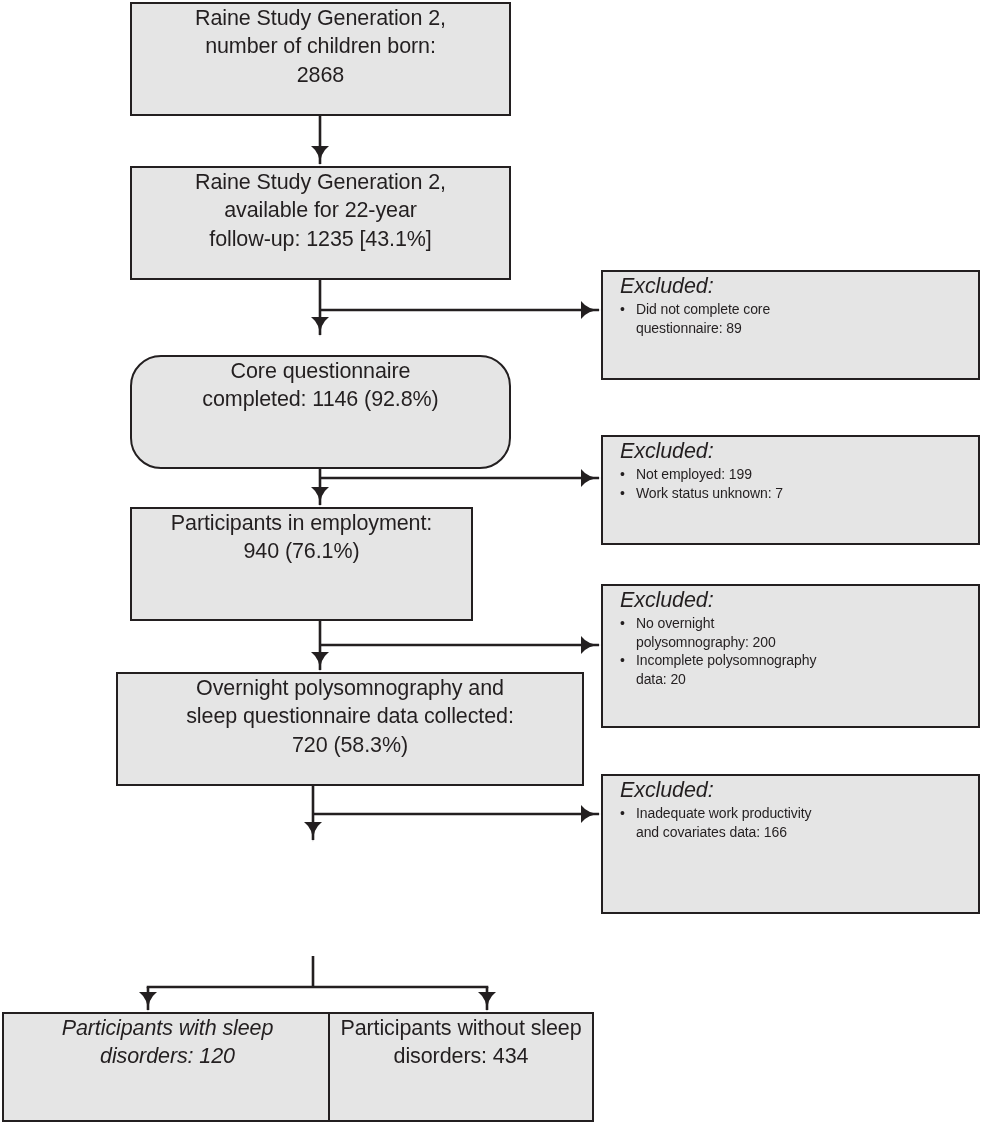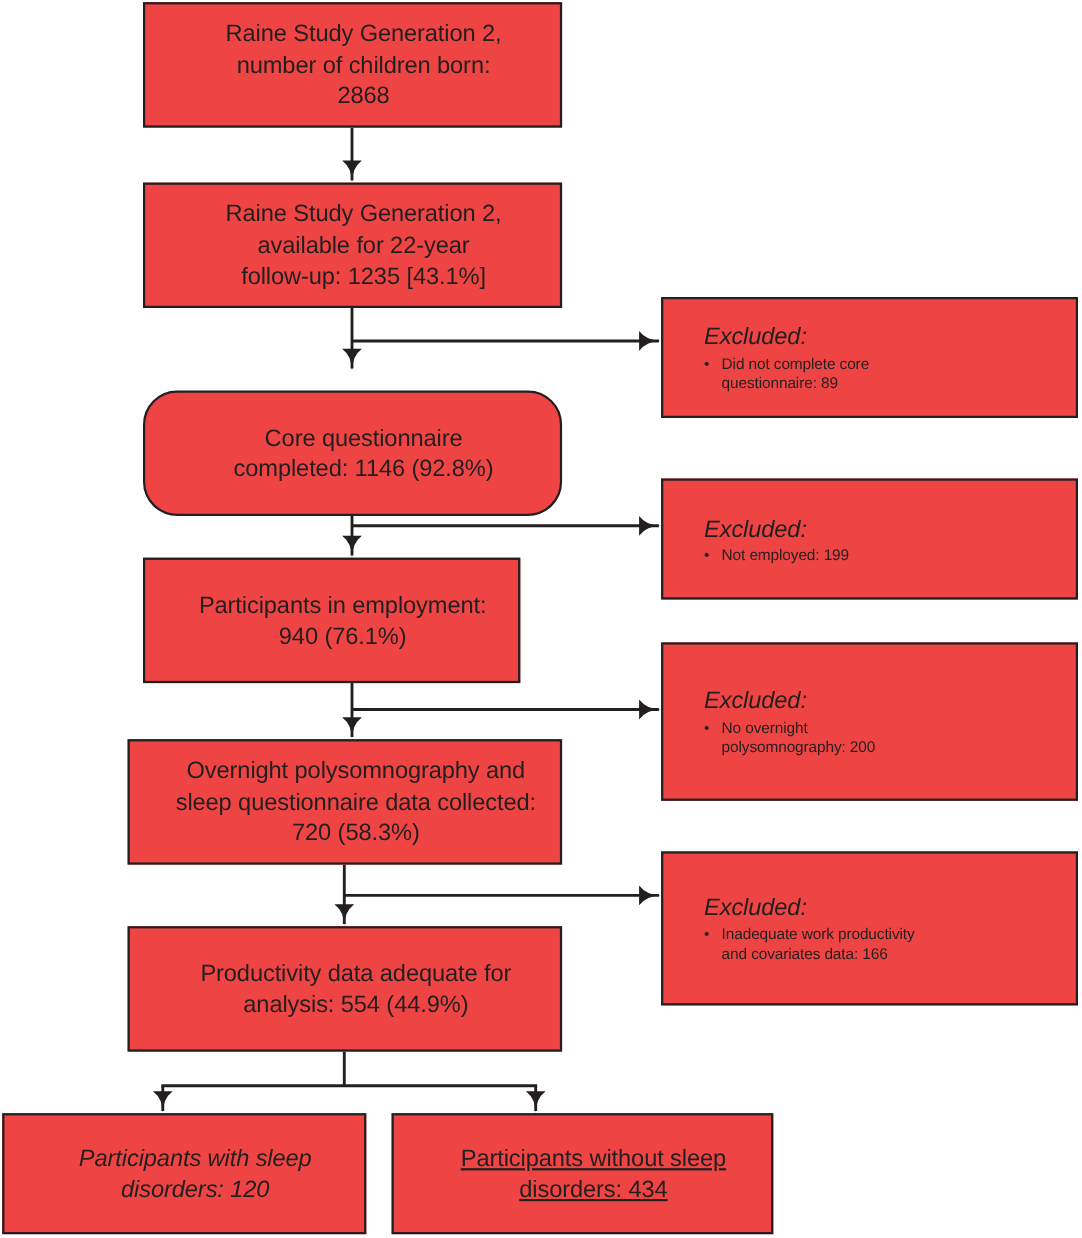--- a/index.html
+++ b/index.html
@@ -23,25 +23,24 @@
     position: absolute;
     left: 0;
     top: 0;
     width: 984px;
     height: 1125px;
   }
   .flow-box {
     position: absolute;
     box-sizing: border-box;
     border: 2.5px solid #231f20;
-    background: #ef4444;
+    background: #e5e5e5;
     display: flex;
-    align-items: center;
+    align-items: flex-start;
     justify-content: center;
-    padding-left: 20px;
   }
   .flow-box.align-left {
     justify-content: flex-start;
   }
   .box-text {
     font-size: 21.5px;
     line-height: 1.32;
     text-align: center;
     white-space: pre-line;
     letter-spacing: -0.1px;
@@ -122,68 +121,67 @@
 follow-up: 1235 [43.1%]</div>
   </div>
   <div class="flow-box" style="left: 130px; top: 355px; width: 381px; height: 114px; border-radius: 31px;">
     <div class="box-text">Core questionnaire
 completed: 1146 (92.8%)</div>
   </div>
   <div class="flow-box" style="left: 130px; top: 507px; width: 343px; height: 114px;">
     <div class="box-text">Participants in employment:
 940 (76.1%)</div>
   </div>
-  <div class="flow-box" style="left: 116px; top: 672px; width: 395px; height: 114px;">
+  <div class="flow-box" style="left: 116px; top: 672px; width: 468px; height: 114px;">
     <div class="box-text">Overnight polysomnography and
 sleep questionnaire data collected:
 720 (58.3%)</div>
-  </div>
-  <div class="flow-box" style="left: 116px; top: 842px; width: 395px; height: 114px;">
-    <div class="box-text">Productivity data adequate for
-analysis: 554 (44.9%)</div>
   </div>
 
   <div class="flow-box align-left" style="left: 601px; top: 270px; width: 379px; height: 110px;">
     <div class="excl-wrap">
       <div class="excl-title">Excluded:</div>
       <ul class="excl-list">
           <li class="excl-item">Did not complete core
 questionnaire: 89</li>
         </ul>
     </div>
   </div>
   <div class="flow-box align-left" style="left: 601px; top: 435px; width: 379px; height: 110px;">
     <div class="excl-wrap">
       <div class="excl-title">Excluded:</div>
       <ul class="excl-list">
           <li class="excl-item">Not employed: 199</li>
+          <li class="excl-item">Work status unknown: 7</li>
         </ul>
     </div>
   </div>
   <div class="flow-box align-left" style="left: 601px; top: 584px; width: 379px; height: 144px;">
     <div class="excl-wrap">
       <div class="excl-title">Excluded:</div>
       <ul class="excl-list">
           <li class="excl-item">No overnight
 polysomnography: 200</li>
+          <li class="excl-item">Incomplete polysomnography
+data: 20</li>
         </ul>
     </div>
   </div>
   <div class="flow-box align-left" style="left: 601px; top: 774px; width: 379px; height: 140px;">
     <div class="excl-wrap">
       <div class="excl-title">Excluded:</div>
       <ul class="excl-list">
           <li class="excl-item">Inadequate work productivity
 and covariates data: 166</li>
         </ul>
     </div>
   </div>
 
   <div class="flow-box" style="left: 2px; top: 1012px; width: 331px; height: 110px; font-style: italic;">
     <div class="box-text">Participants with sleep
 disorders: 120</div>
   </div>
-  <div class="flow-box" style="left: 356px; top: 1012px; width: 347px; height: 110px; text-decoration: underline;">
+  <div class="flow-box" style="left: 328px; top: 1012px; width: 266px; height: 110px;">
     <div class="box-text">Participants without sleep
 disorders: 434</div>
   </div>
 
 </div>
 
 </body></html>

